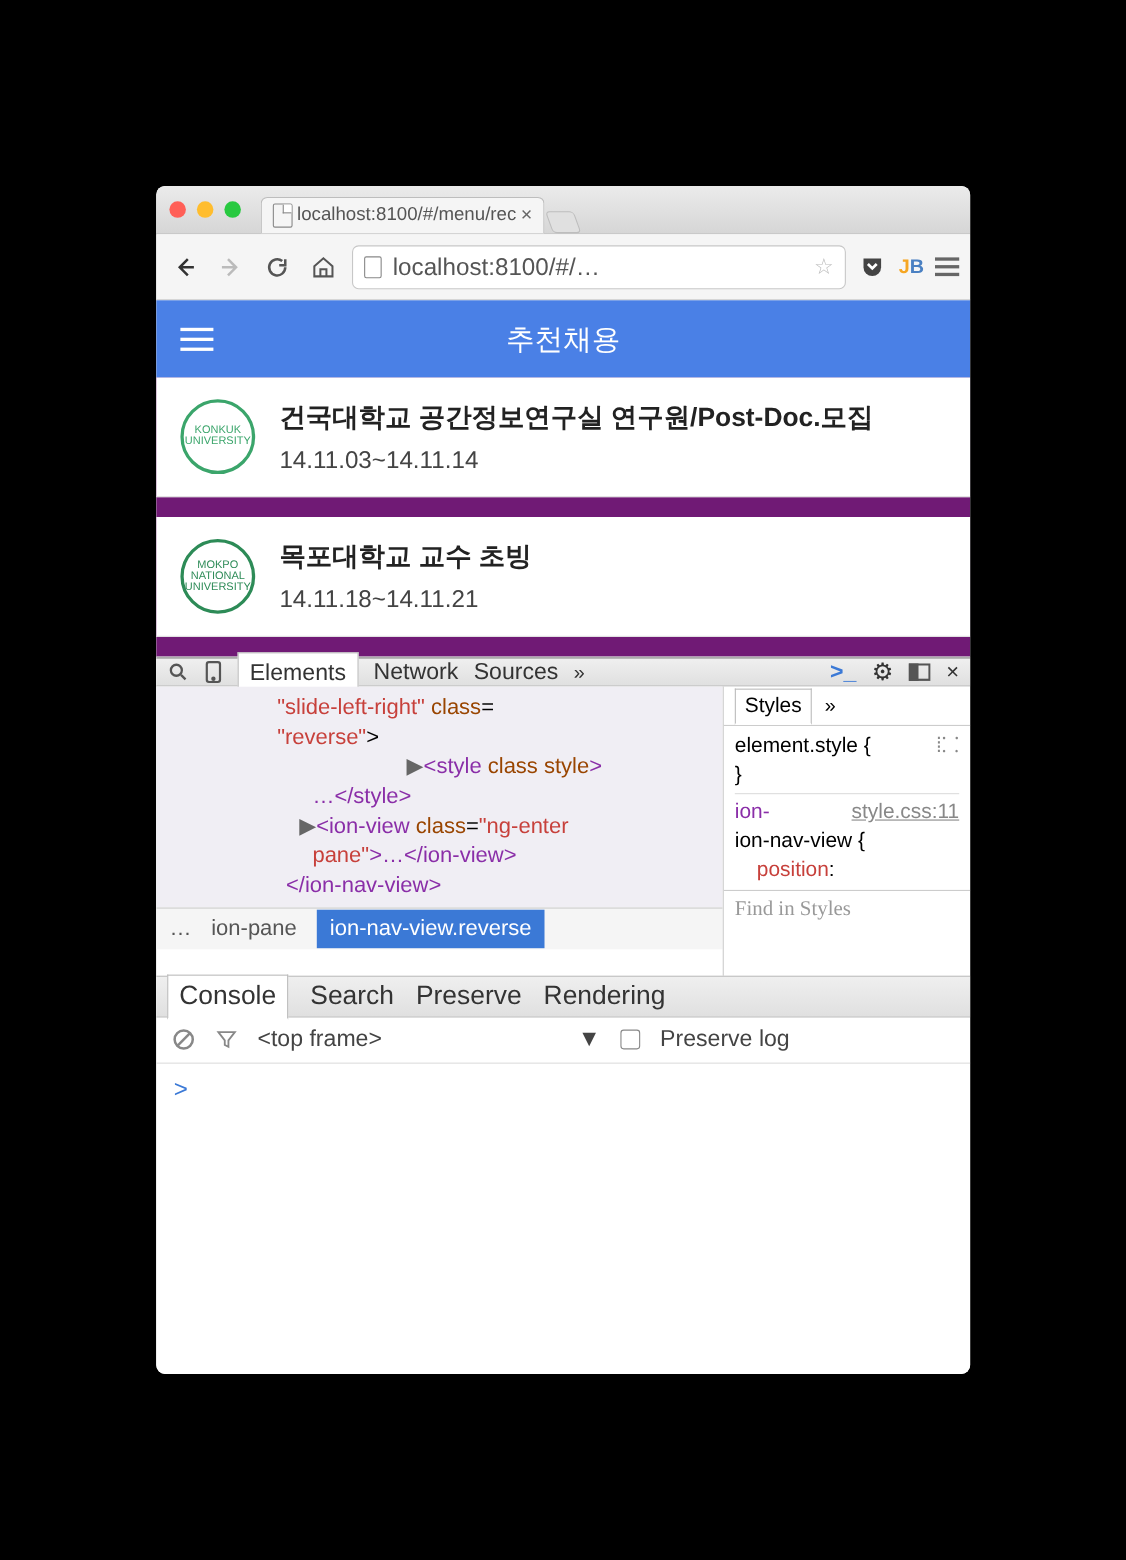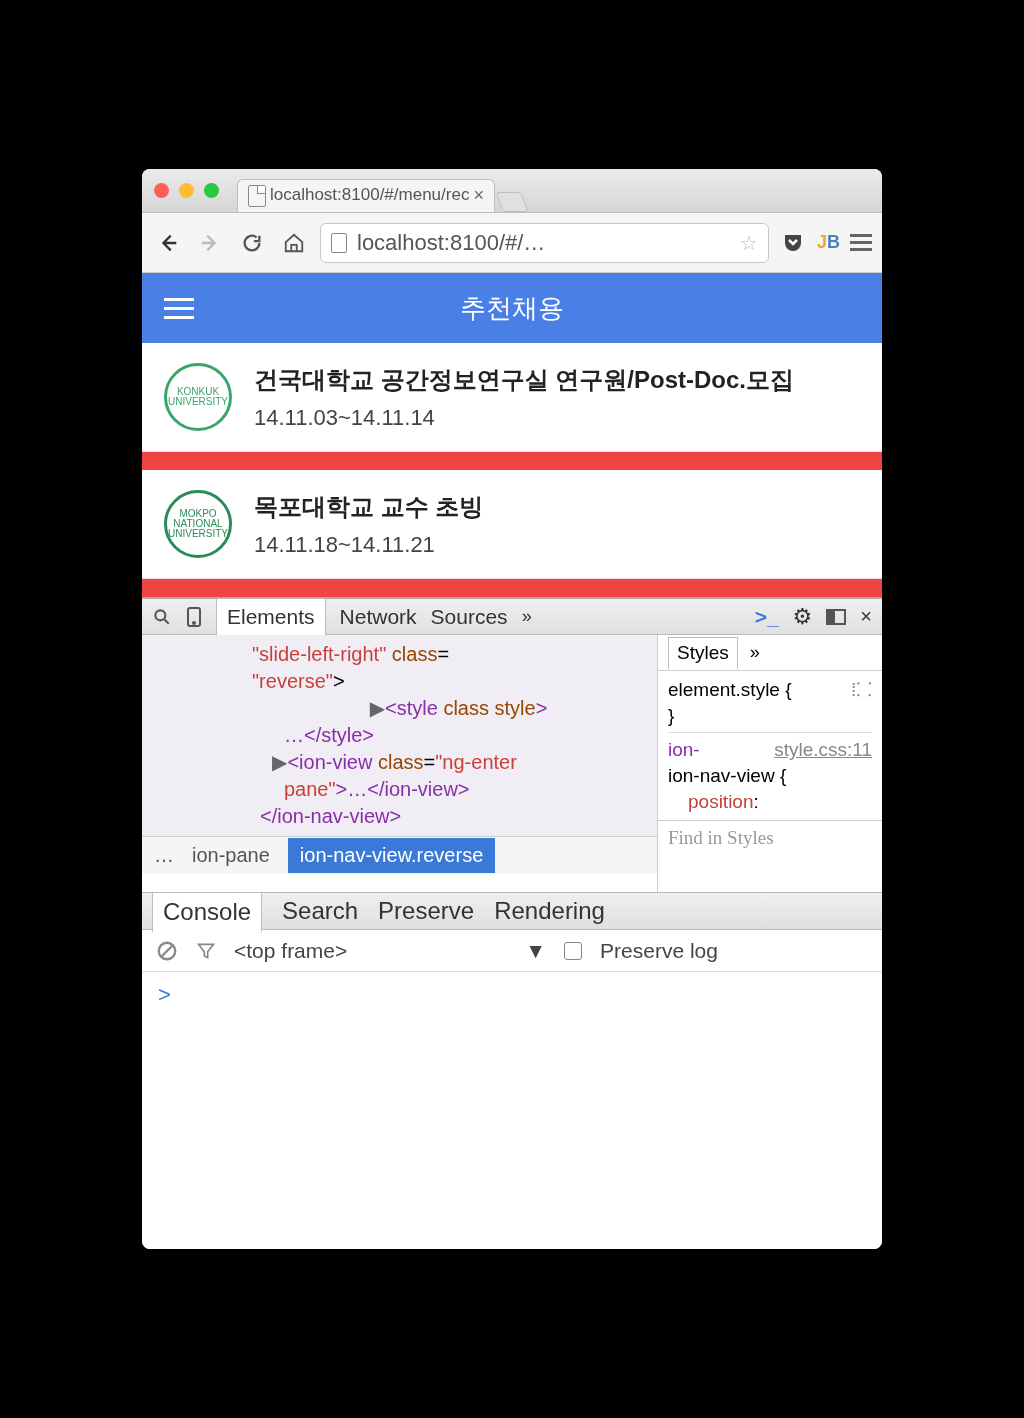--- a/index.html
+++ b/index.html
@@ -78,32 +78,32 @@
 .appheader {
   height: 70px; background:#4a80e6; color:#fff;
   display:flex; align-items:center; justify-content:center;
   position:relative;
 }
 .appheader .hamb { position:absolute; left:22px; display:flex; flex-direction:column; gap:6px; }
 .appheader .hamb span { width:30px; height:3px; background:#fff; }
 .appheader .title { font-size:26px; font-weight:500; }
 
 
-.listarea { background:#ef4444; }
+.listarea { background:#701a75; }
 .card { background:#fff; padding:20px 22px; display:flex; gap:22px; margin-bottom:18px; border-bottom:1px solid #e0e0e0; }
 .logo { width:68px; height:68px; border-radius:50%; display:flex; align-items:center; justify-content:center; font-size:10px; text-align:center; line-height:1; border:3px solid; flex-shrink:0; }
 .logo1 { border-color:#3ba56b; color:#3ba56b; }
 .logo2 { border-color:#2d8b57; color:#2d8b57; }
 .cardbody .ctitle { font-size:24px; font-weight:bold; color:#222; line-height:1.4; margin-bottom:8px; text-align:left; }
 .cardbody .cdate { font-size:22px; color:#444; text-align:left; }
 
 
 .devtools { flex:1; display:flex; flex-direction:column; border-top:2px solid #aaa; background:#fff; }
 .devtabs {
-  height:36px; background:linear-gradient(#efefef,#e0e0e0); border-bottom:1px solid #bbb;
+  height:25px; background:linear-gradient(#efefef,#e0e0e0); border-bottom:1px solid #bbb;
   display:flex; align-items:center; padding:0 10px; gap:14px; font-size:21px; color:#333;
 }
 .devtabs .icon { color:#666; }
 .devtabs .tabitem.active { background:#fff; padding:6px 10px; border:1px solid #bbb; border-bottom:2px solid #fff; margin-bottom:-2px; }
 .devtabs .chev { font-size:18px; }
 .devtabs .spacer { flex:1; }
 .devtabs .gear { font-size:22px; }
 
 .devbody { flex:1; display:flex; }
 .elpanel { flex:1; overflow:hidden; }

